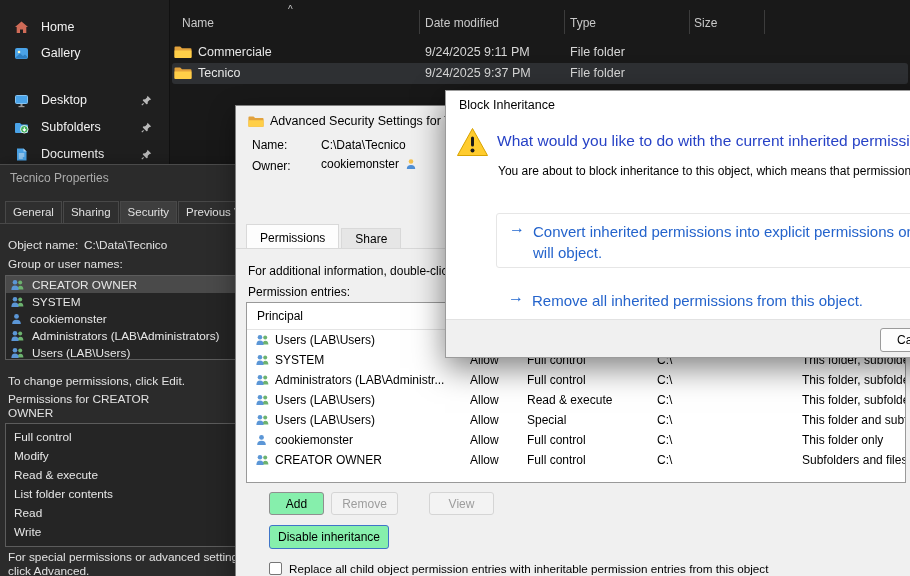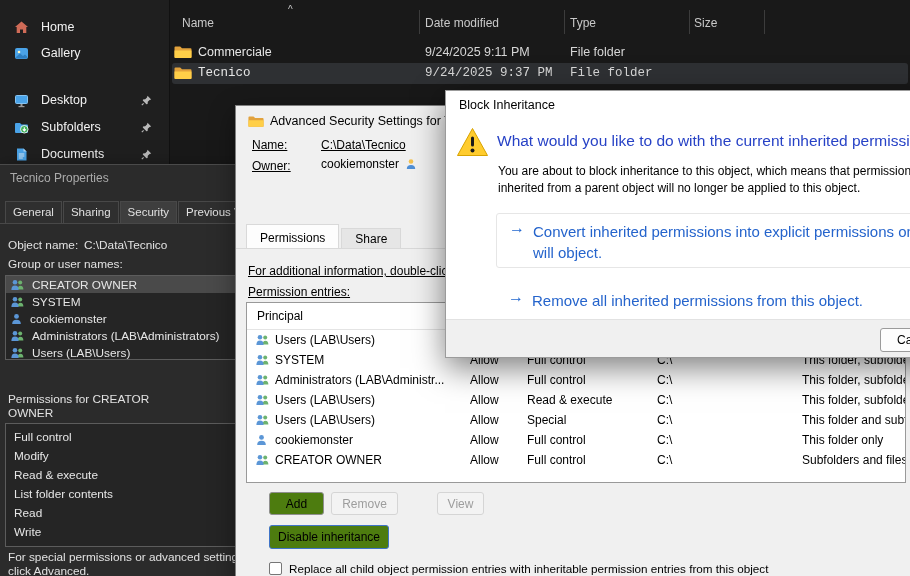--- a/index.html
+++ b/index.html
@@ -6,21 +6,21 @@
   html,body{width:910px;height:576px;}
   body{position:relative;overflow:hidden;background:#191919;font-family:"Liberation Sans",sans-serif;}
 
   
   #explorer{position:absolute;inset:0;color:#e2e2e2;}
   #filelist{position:absolute;left:170px;top:0;right:0;height:576px;background:#191919;}
   .col-head{position:absolute;top:16px;font-size:12px;color:#c9c9c9;white-space:nowrap;}
   .col-sep{position:absolute;top:10px;width:1px;height:24px;background:#3c3c3c;}
   .sort-caret{position:absolute;top:4px;font-size:10px;color:#c9c9c9;}
   .file-row{position:absolute;left:2px;right:2px;height:21px;font-size:12.5px;color:#e6e6e6;border-radius:3px;}
-  .file-row.sel{background:#2e3033;font-family:Liberation Mono, monospace;}
+  .file-row.sel{background:#2e3033;}
   .file-row .fico{position:absolute;left:2px;top:3px;}
   .file-row .fname{position:absolute;left:26px;top:3px;}
   .file-row .fdate{position:absolute;left:253px;top:3px;color:#d6d6d6;}
   .file-row .ftype{position:absolute;left:398px;top:3px;color:#d6d6d6;}
   .file-row .fsize{position:absolute;left:522px;top:3px;color:#d6d6d6;}
   #sidebar{position:absolute;left:0;top:0;width:170px;height:576px;background:#1f1f1f;border-right:1px solid #111;}
   .side-item{position:absolute;left:4px;width:162px;height:26px;display:flex;align-items:center;padding-left:10px;font-size:12.5px;color:#f2f2f2;border-radius:4px;}
   .side-item .sicon{width:16px;display:flex;margin-right:11px;}
   .side-item .pin{position:absolute;right:14px;top:8px;}
 
@@ -35,33 +35,33 @@
   .plist{position:absolute;background:#252525;border:1px solid #5c5c5c;overflow:hidden;}
   .plist-item{display:flex;align-items:center;padding-left:4px;font-size:11.8px;color:#e6e6e6;white-space:nowrap;}
   .plist-item .uicon{display:flex;margin-right:7px;}
   .plist-item.sel{background:#4a4a4a;}
 
   
   #adv{position:absolute;left:235px;top:105px;width:680px;height:475px;background:#f0f0f0;border:1px solid #808080;z-index:20;color:#000;box-shadow:0 8px 24px rgba(0,0,0,.4);}
   #adv .atitlebar{position:absolute;left:0;top:0;width:680px;height:30px;}
   #adv .tfolder{position:absolute;left:12px;top:9px;display:flex;}
   #adv .atitle{position:absolute;left:34px;top:8px;font-size:12.5px;white-space:nowrap;}
-  .alabel{position:absolute;font-size:12px;white-space:nowrap;text-decoration:underline;}
+  .alabel{position:absolute;font-size:12px;white-space:nowrap;}
   .ownerwrap{position:absolute;display:flex;align-items:center;gap:6px;font-size:12px;}
   #adv .atabstrip{position:absolute;left:10px;top:118px;display:flex;align-items:flex-end;}
   .atab{height:20px;padding:3px 13px;font-size:12px;background:#e6e6e6;border:1px solid #d9d9d9;border-bottom:none;margin-right:2px;white-space:nowrap;}
   .atab.sel{height:24px;padding:6px 13px;background:#fdfdfd;}
   #adv .tabline{position:absolute;left:0;top:142px;width:680px;height:1px;background:#d9d9d9;}
   .atable{position:absolute;left:10px;top:196px;width:660px;height:181px;background:#fff;border:1px solid #999;font-size:12px;overflow:hidden;}
   .ath{position:absolute;top:6px;white-space:nowrap;color:#000;}
   .athline{position:absolute;left:0;top:26px;width:658px;height:1px;background:#e4e4e4;}
   .atrow{position:absolute;left:0;width:658px;height:20px;}
   .atcell{position:absolute;top:3px;white-space:nowrap;}
   .atrow .uicon{position:absolute;left:8px;top:4px;display:flex;}
-  .abtn{position:absolute;height:23px;font-size:12px;display:flex;align-items:center;justify-content:center;background:#4d7c0f;border:1px solid #8f8f8f;border-radius:3px;color:#000;}
+  .abtn{position:absolute;height:23px;font-size:12px;display:flex;align-items:center;justify-content:center;background:#86efac;border:1px solid #8f8f8f;border-radius:3px;color:#000;}
   .abtn.dis{background:#f3f3f3;border-color:#d5d5d5;color:#9d9d9d;}
   .abtn.accent{border-color:#3f74c8;}
   .achk{position:absolute;width:13px;height:13px;background:#fff;border:1px solid #767676;border-radius:2px;}
   .achklabel{position:absolute;font-size:11.7px;white-space:nowrap;}
 
   
   #block{position:absolute;left:445px;top:90px;width:560px;height:268px;background:#fff;border:1px solid #9b9b9b;z-index:30;color:#000;box-shadow:0 10px 30px rgba(0,0,0,.5);}
   #block .btitle{position:absolute;left:13px;top:7px;font-size:12.5px;white-space:nowrap;}
   #block .warn{position:absolute;left:10px;top:36px;display:flex;}
   #block .heading{position:absolute;left:51px;top:41px;font-size:15.5px;color:#2742c6;white-space:nowrap;}
@@ -240,20 +240,21 @@
             <circle cx="10.2" cy="3.6" r="2" fill="#6db36f"></circle>
             <path d="M7.6 10.6 Q7.6 6.8 10.4 6.8 Q13.4 6.8 13.4 10.6 Z" fill="#6db36f"></path>
             <circle cx="5" cy="3.2" r="2.3" fill="#5b96d6"></circle>
             <path d="M1.4 11 Q1.4 6.6 5 6.6 Q8.6 6.6 8.6 11 Z" fill="#5b96d6"></path>
           </svg>
         </span>
       <span>Users (LAB\Users)</span>
     </div>
   </div>
 
+  <div class="plabel" style="left:8px;top:209px">To change permissions, click Edit.</div>
   <div class="plabel" style="left:8px;top:227px">Permissions for CREATOR</div>
   <div class="plabel" style="left:8px;top:241px">OWNER</div>
 
   <div class="plist" style="left:5px;top:258px;width:252px;height:124px;padding-top:3px">
     <div class="plist-item" style="height:19px;padding-left:8px">
         <span>Full control</span>
       </div>
     <div class="plist-item" style="height:19px;padding-left:8px">
         <span>Modify</span>
       </div>
@@ -416,40 +417,39 @@
       <span class="atcell" style="left:28px">CREATOR OWNER</span>
       <span class="atcell" style="left:223px">Allow</span>
       <span class="atcell" style="left:280px">Full control</span>
       <span class="atcell" style="left:410px">C:\</span>
       <span class="atcell" style="left:555px">Subfolders and files ...</span>
     </div>
   </div>
 
   <div class="abtn" style="left:33px;top:386px;width:55px">Add</div>
   <div class="abtn dis" style="left:95px;top:386px;width:67px">Remove</div>
-  <div class="abtn dis" style="left:201px;top:386px;width:47px">View</div>
+  <div class="abtn dis" style="left:193px;top:386px;width:65px">View</div>
   <div class="abtn accent" style="left:33px;top:419px;width:120px;height:24px">Disable inheritance</div>
 
   <div class="achk" style="left:33px;top:456px"></div>
   <div class="achklabel" style="left:53px;top:456px">Replace all child object permission entries with inheritable permission entries from this object</div>
 </div>
 
 <div id="block">
   <div class="btitle">Block Inheritance</div>
   <div class="warn">
     <svg width="33" height="30" viewBox="0 0 33 30">
         <path d="M16.5 1.5 L31.5 28.5 H1.5 Z" fill="#ffcc2e" stroke="#d8a300" stroke-width="1"></path>
         <rect x="15" y="9.5" width="3" height="10" rx="1.5" fill="#1a1a1a"></rect>
         <circle cx="16.5" cy="23.5" r="2" fill="#1a1a1a"></circle>
       </svg>
   </div>
   <div class="heading">What would you like to do with the current inherited permissions?</div>
   <div class="bbody">
     <span>You are about to block inheritance to this object, which means that permissions</span><br>
-    <span>inherited from a parent object will no longer be applied to this object.</span>
   </div>
 
   <div class="cmdlink" id="cmd1">
     <span class="arrow">→</span>
     <div class="ctext">
       <span>Convert inherited permissions into explicit permissions on</span><br>
       <span>will object.</span>
     </div>
   </div>
 

